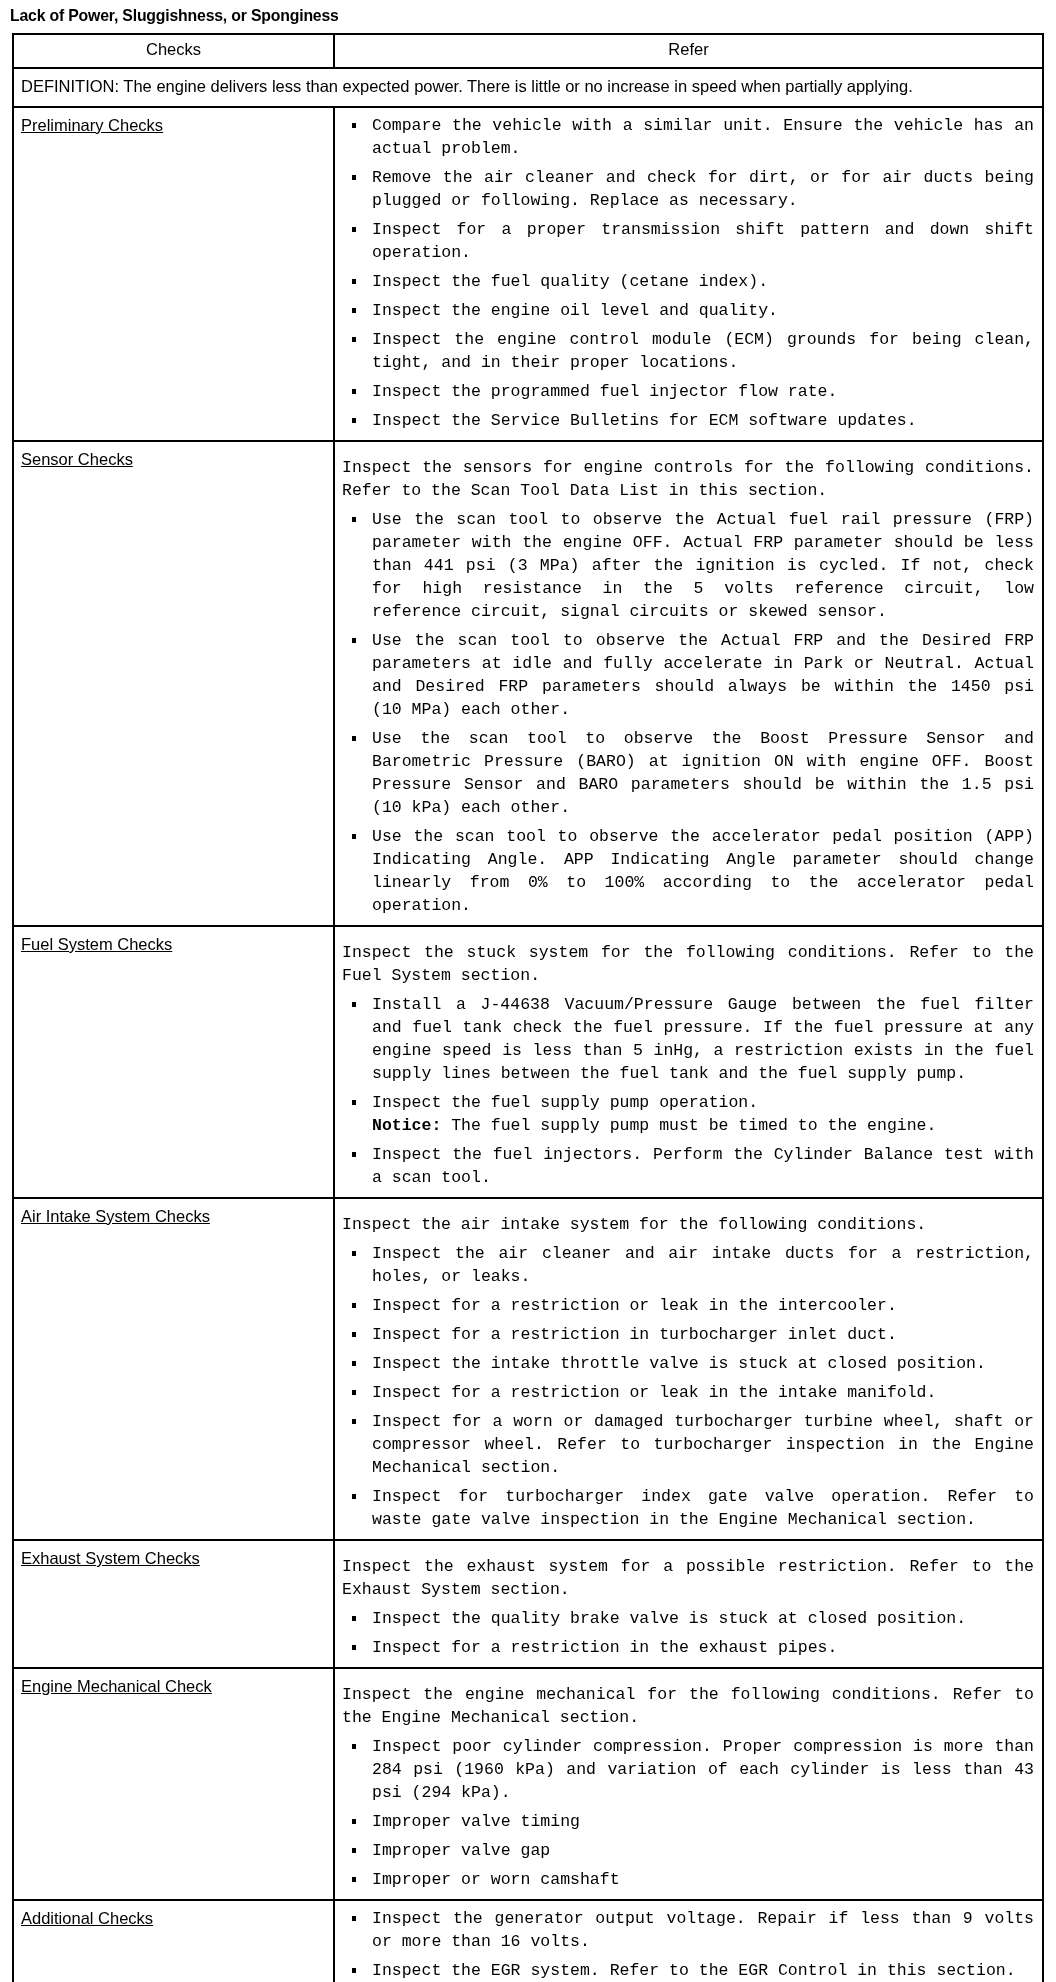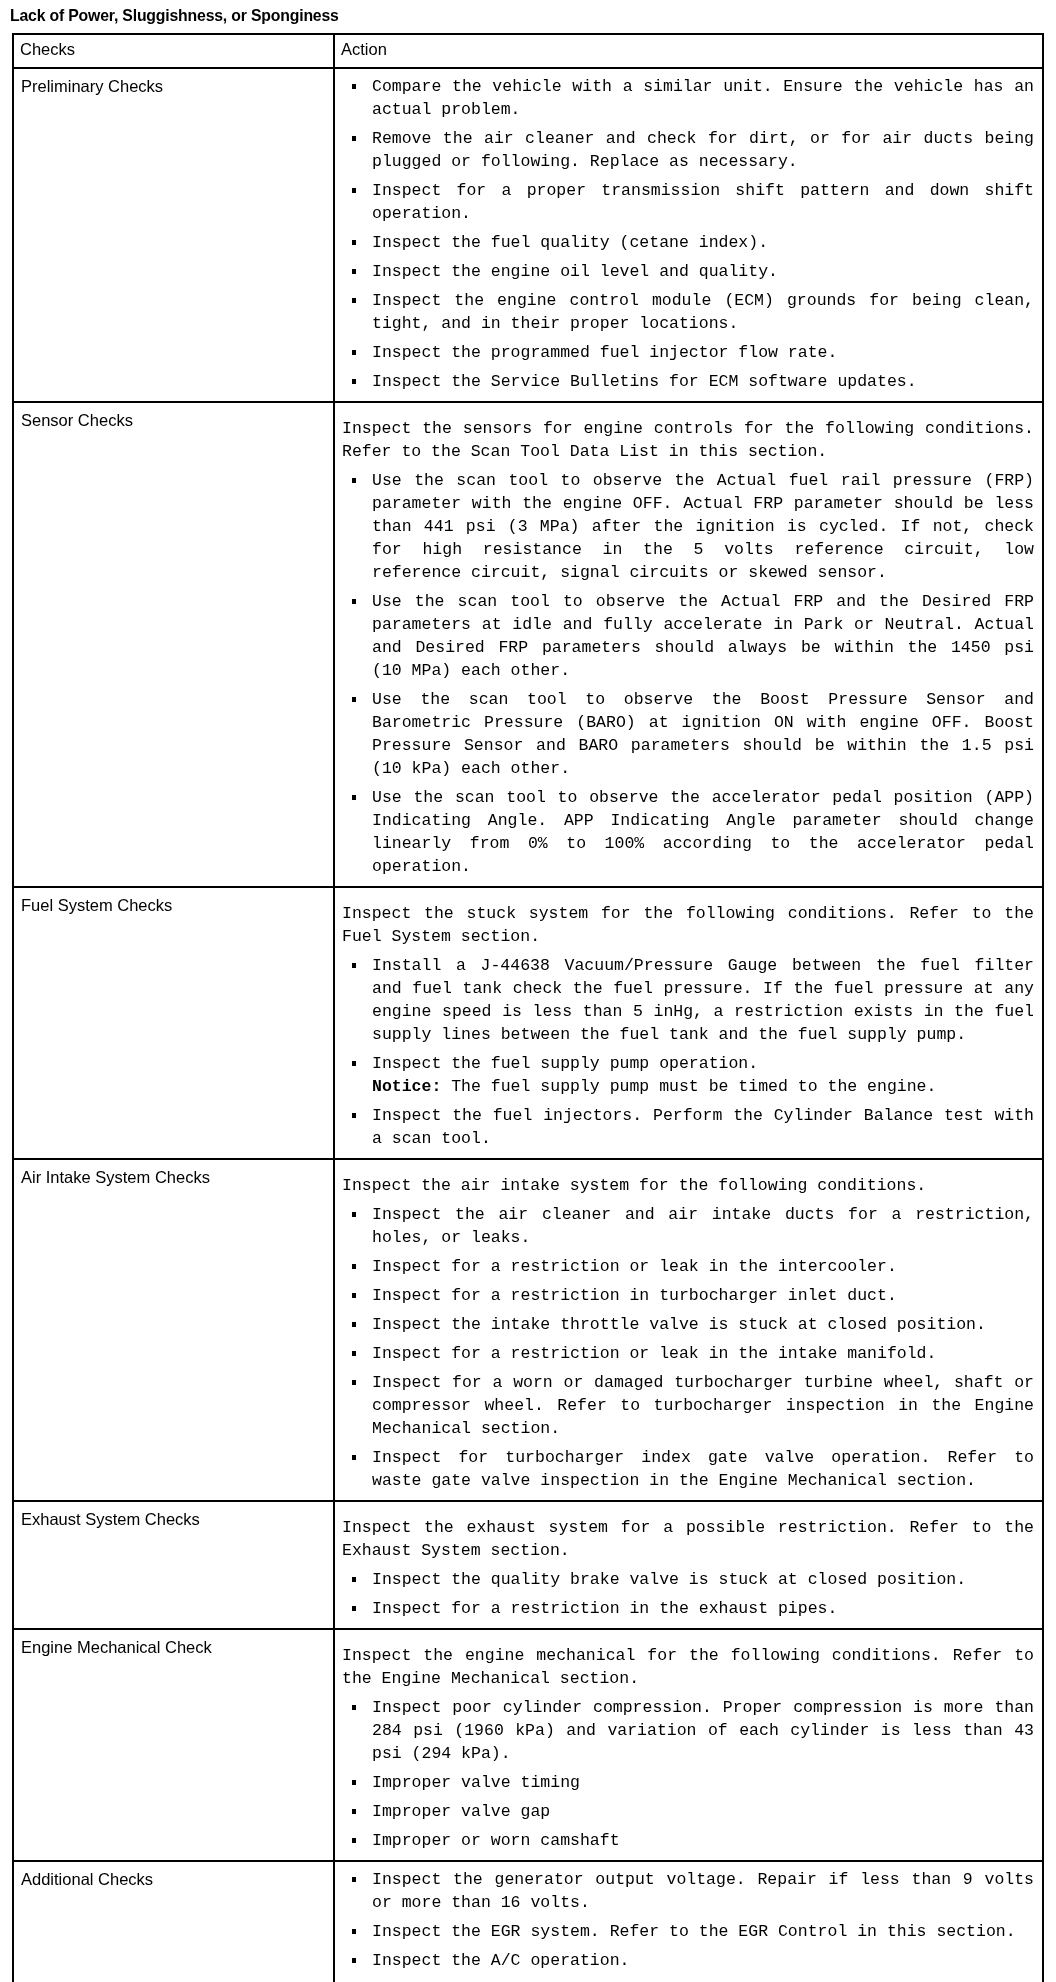--- a/index.html
+++ b/index.html
@@ -31,21 +31,21 @@
       line-height: 23px;
       table-layout: fixed;
     }
     table.checks td, table.checks th {
       border: 2px solid #000;
       vertical-align: top;
       padding: 6px 8px 8px 7px;
     }
     table.checks th {
       font-weight: normal;
-      text-align: left;
+      text-align: center;
       padding: 3px 6px 5px 6px;
       height: 24px;
     }
     col.c1 { width: 321px; }
     col.c2 { width: 709px; }
     .action { text-align: justify; padding-right: 8px !important; font-family: Liberation Mono, monospace; }
     .intro { margin: 8px 0 6px 0; text-align: justify; }
     ul.bullets {
       list-style: none;
       margin: 0;
@@ -62,39 +62,42 @@
       position: absolute;
       left: 2px;
       top: 9px;
       width: 4px;
       height: 5px;
       background: #000;
       display: inline-block;
     }
     .notice-label { font-weight: bold; }
     .definition { padding: 6px 8px 8px 7px; text-align: justify; }
-    .check-name { padding-top: 6px; }
+    .check-name { padding-top: 6px; text-decoration: underline; }
   </style>
 </head>
 <body>
 
 <div class="title">Lack of Power, Sluggishness, or Sponginess</div>
 
 <table class="checks">
   <colgroup>
       <col class="c1">
       <col class="c2">
     </colgroup>
   <thead>
     <tr>
       <th>Checks</th>
-      <th>Action</th>
+      <th>Refer</th>
     </tr>
   </thead>
   <tbody>
+    <tr>
+      <td colspan="2" class="definition">DEFINITION: The engine delivers less than expected power. There is little or no increase in speed when partially applying.</td>
+    </tr>
 
     <tr style="height:325px">
       <td class="check-name">Preliminary Checks</td>
       <td class="action">
         <ul class="bullets">
           <li><span class="bullet-icon"></span><span>Compare the vehicle with a similar unit. Ensure the vehicle has an actual problem.</span></li>
           <li><span class="bullet-icon"></span><span>Remove the air cleaner and check for dirt, or for air ducts being plugged or following. Replace as necessary.</span></li>
           <li><span class="bullet-icon"></span><span>Inspect for a proper transmission shift pattern and down shift operation.</span></li>
           <li><span class="bullet-icon"></span><span>Inspect the fuel quality (cetane index).</span></li>
           <li><span class="bullet-icon"></span><span>Inspect the engine oil level and quality.</span></li>

